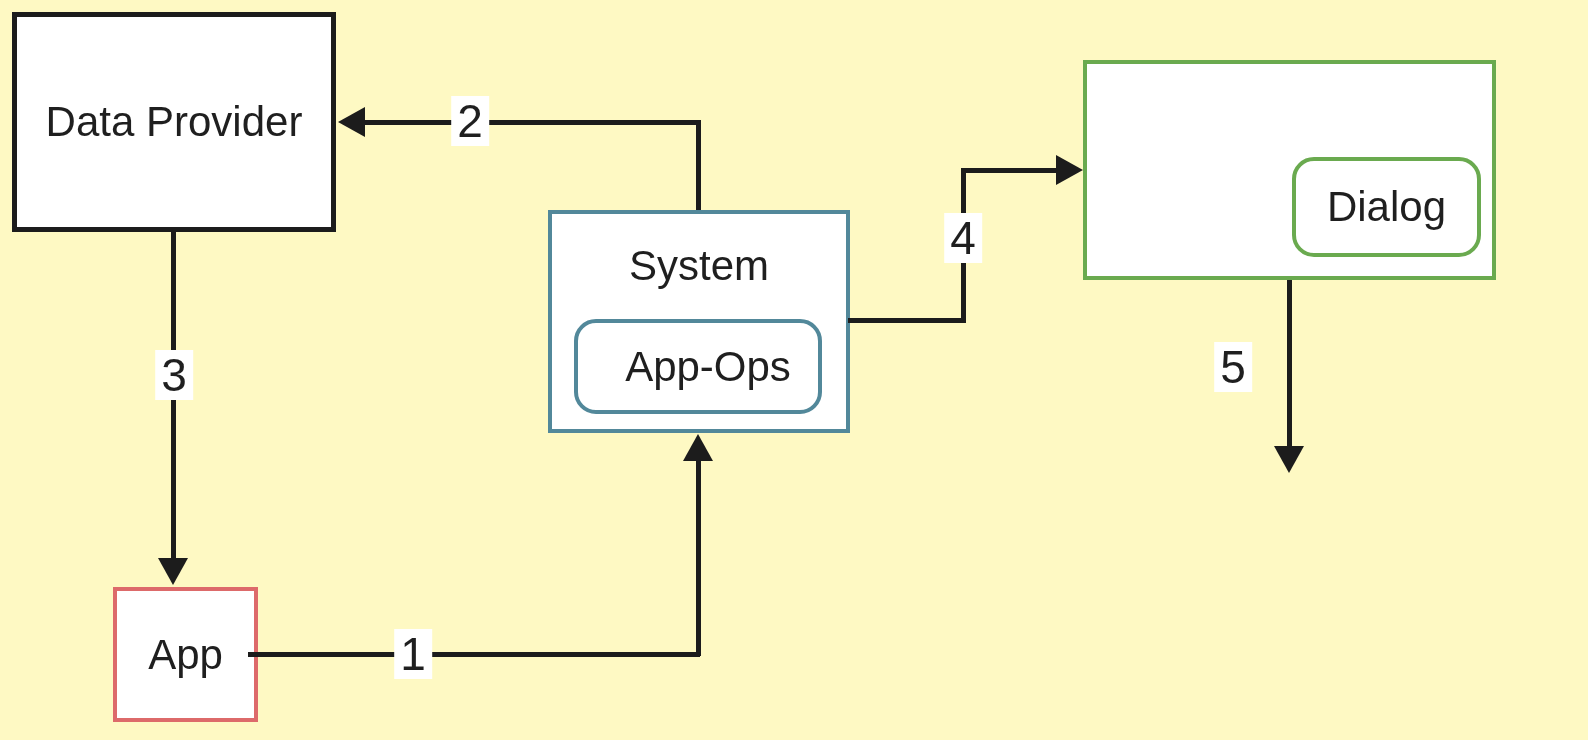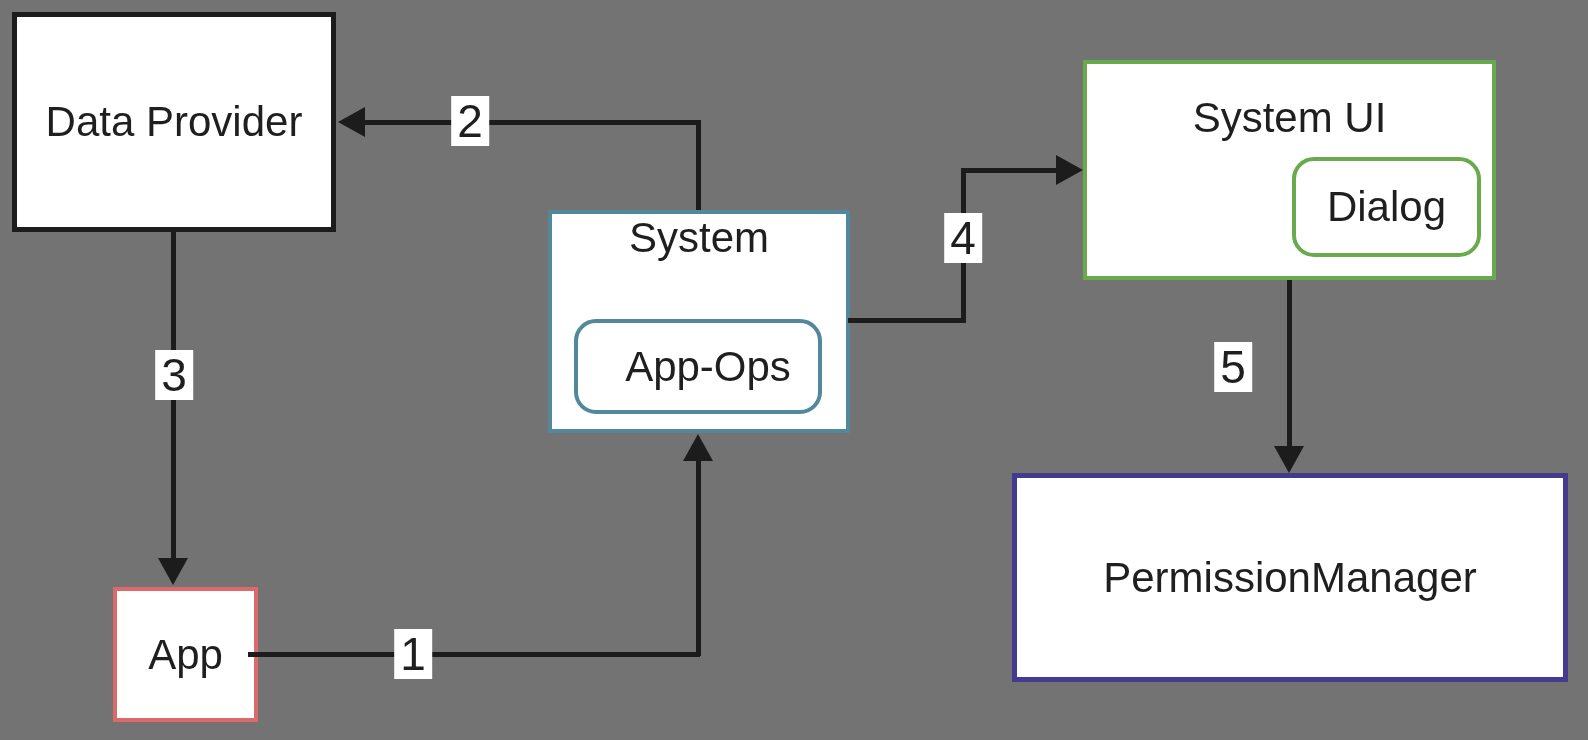--- a/index.html
+++ b/index.html
@@ -5,42 +5,42 @@
   html, body {
     margin: 0;
     padding: 0;
     background: #ffffff;
     font-family: "Liberation Sans", "DejaVu Sans", sans-serif;
   }
   .canvas {
     position: relative;
     width: 1588px;
     height: 740px;
-    background: #737373;
+    background: #fef9c3;
     overflow: hidden;
     color: #1c1c1c;
     text-align: right;
   }
   
   .box {
     position: absolute;
     box-sizing: border-box;
     background: #ffffff;
     display: flex;
     align-items: center;
     justify-content: center;
     font-size: 42px;
     color: #1f1f1f;
   }
   .box .lbl { white-space: nowrap; }
   #data-provider { left: 12px;  top: 12px;  width: 324px; height: 220px; border: 5px solid var(--box-black, #1c1c1c); }
   #app           { left: 113px; top: 587px; width: 145px; height: 135px; border: 4px solid var(--box-red, #dd6a6a); }
   #system        { left: 548px; top: 210px; width: 302px; height: 223px; border: 4px solid var(--box-teal, #52889a);
                    align-items: flex-start; }
-  #system > .lbl { }
+  #system > .lbl { margin-top: 28px; }
   #app-ops       { left: 22px;  top: 105px; width: 248px; height: 95px;  border: 4px solid var(--box-teal, #52889a); padding-left: 20px; }
   #system-ui     { left: 1083px; top: 60px; width: 413px; height: 220px; border: 4px solid var(--box-green, #6aaa4f);
                    align-items: flex-start; justify-content: center; }
   #system-ui > .lbl { margin-top: 30px; }
   #dialog        { left: 205px; top: 93px;  width: 189px; height: 100px; border: 4px solid var(--box-green, #6aaa4f); }
   #permission-manager { left: 1012px; top: 473px; width: 556px; height: 209px; border: 5px solid var(--box-purple, #443a8f); }
   .inner { position: absolute; border-radius: 22px; }
 
   
   .seg {
@@ -104,29 +104,25 @@
   </div>
 
   <div class="box" id="system">
     <span class="lbl">System</span>
     <div class="box inner" id="app-ops">
       <span class="lbl">App-Ops</span>
     </div>
   </div>
 
   <div class="box" id="system-ui">
-    <span class="lbl">System UI</span>
     <div class="box inner" id="dialog">
       <span class="lbl">Dialog</span>
     </div>
   </div>
 
-  <div class="box" id="permission-manager">
-    <span class="lbl">PermissionManager</span>
-  </div>
 
   <div class="seg" id="e1-h"></div>
   <div class="seg" id="e1-v"></div>
   <div class="ah up" id="e1-ah"></div>
   <div class="num" id="n1">1</div>
 
   <div class="seg" id="e2-h"></div>
   <div class="seg" id="e2-v"></div>
   <div class="ah left" id="e2-ah"></div>
   <div class="num" id="n2">2</div>

